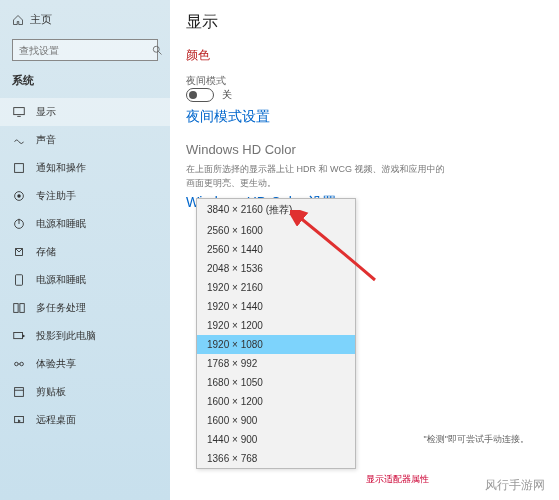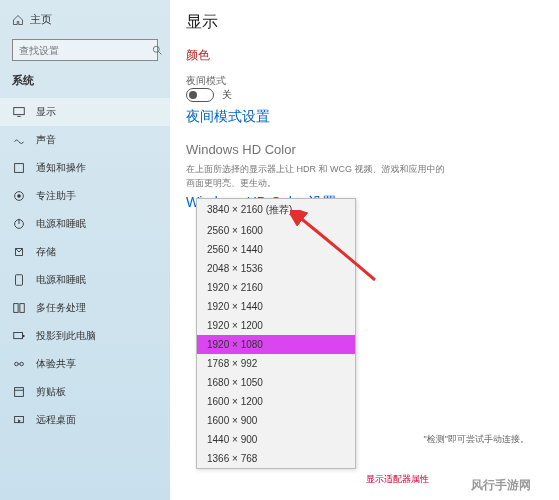--- a/index.html
+++ b/index.html
@@ -22,23 +22,23 @@
 .mode-label { font-size: 10px; color: #666; margin-bottom: 0; }
 .toggle-row { display: flex; align-items: center; gap: 8px; margin-bottom: 6px; }
 .toggle { width: 28px; height: 14px; border: 1px solid #555; border-radius: 7px; position: relative; background: #fff; }
 .toggle::after { content: ""; position: absolute; width: 8px; height: 8px; background: #555; border-radius: 50%; top: 2px; left: 2px; }
 .toggle-state { font-size: 10px; color: #444; }
 .link { font-size: 14px; color: #0066cc; margin-bottom: 16px; display: block; cursor: pointer; }
 .hdr-title { font-size: 13px; color: #737373; margin-bottom: 6px; }
 .hdr-desc { font-size: 9px; color: #777; line-height: 1.5; margin-bottom: 4px; max-width: 260px; }
 .dropdown { position: absolute; left: 196px; top: 198px; width: 160px; background: #f2f2f2; border: 1px solid #bbb; box-shadow: 1px 1px 4px rgba(0,0,0,0.15); z-index: 10; max-height: 290px; overflow: hidden; }
 .dropdown-item { padding: 4px 10px; font-size: 10px; color: #333; cursor: pointer; }
-.dropdown-item.selected { background: #d946ef; }
+.dropdown-item.selected { background: #7dd3fc; }
 .arrow { position: absolute; left: 290px; top: 210px; z-index: 20; pointer-events: none; }
-.watermark { position: absolute; right: 28px; bottom: 6px; font-size: 12px; color: #999; font-weight: bold; }
+.watermark { position: absolute; right: 14px; bottom: 6px; font-size: 12px; color: #999; font-weight: normal; }
 .bottom-link { position: absolute; left: 196px; bottom: 14px; font-size: 9px; color: #c03; }
 .right-hint { position: absolute; right: 30px; bottom: 54px; font-size: 9px; color: #666; }
 svg { display: block; }
 </style>
 </head>
 <body>
 
 <div class="container">
   <div class="sidebar">
     <div class="home">

